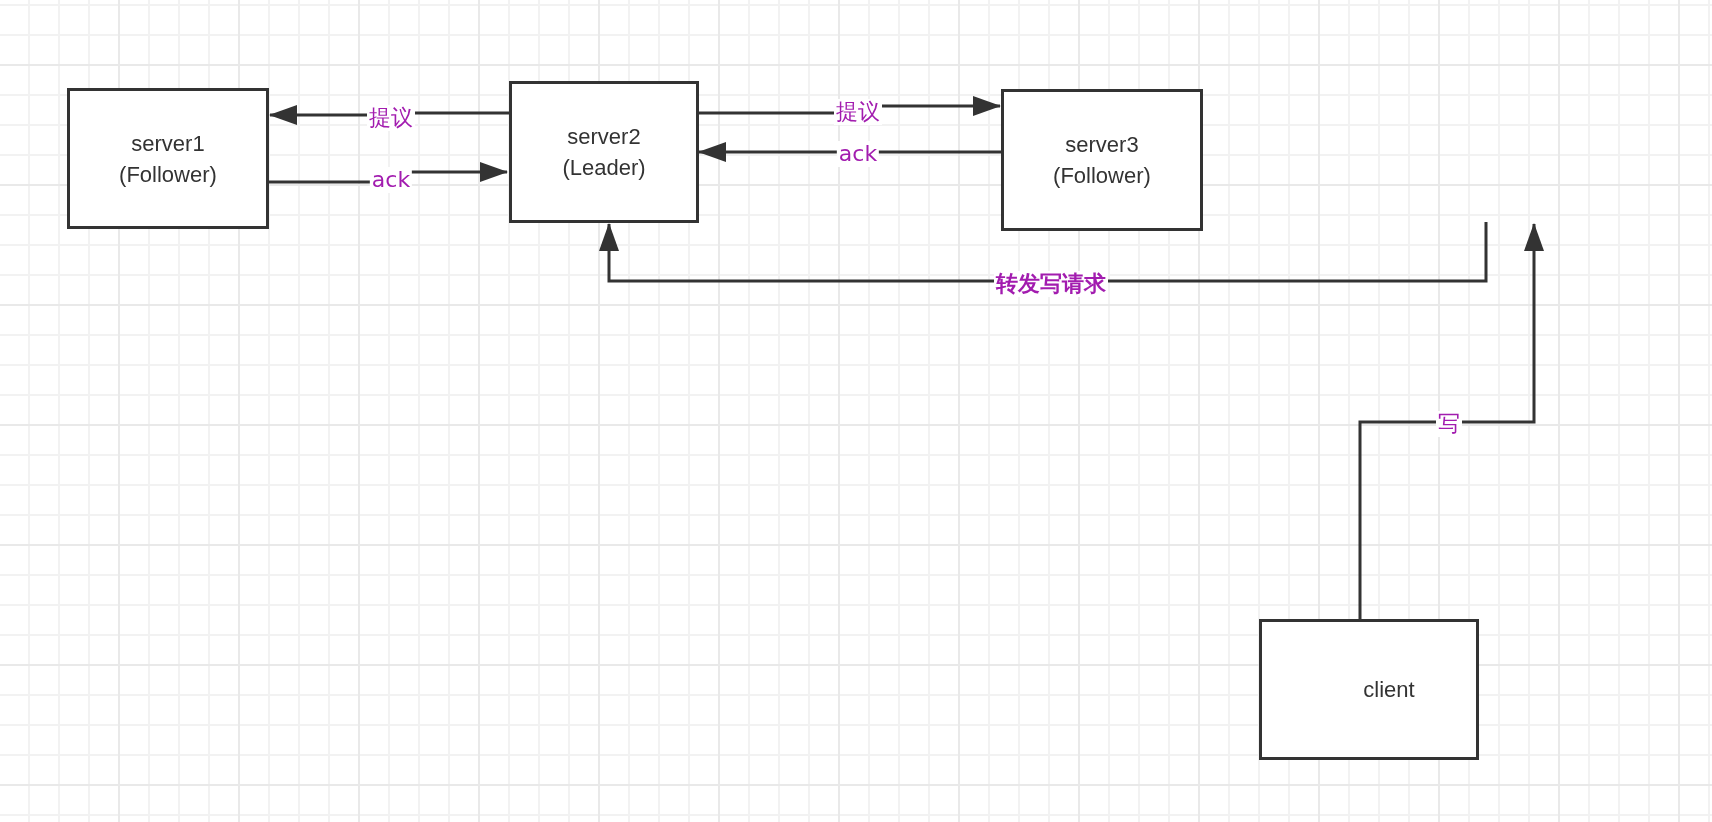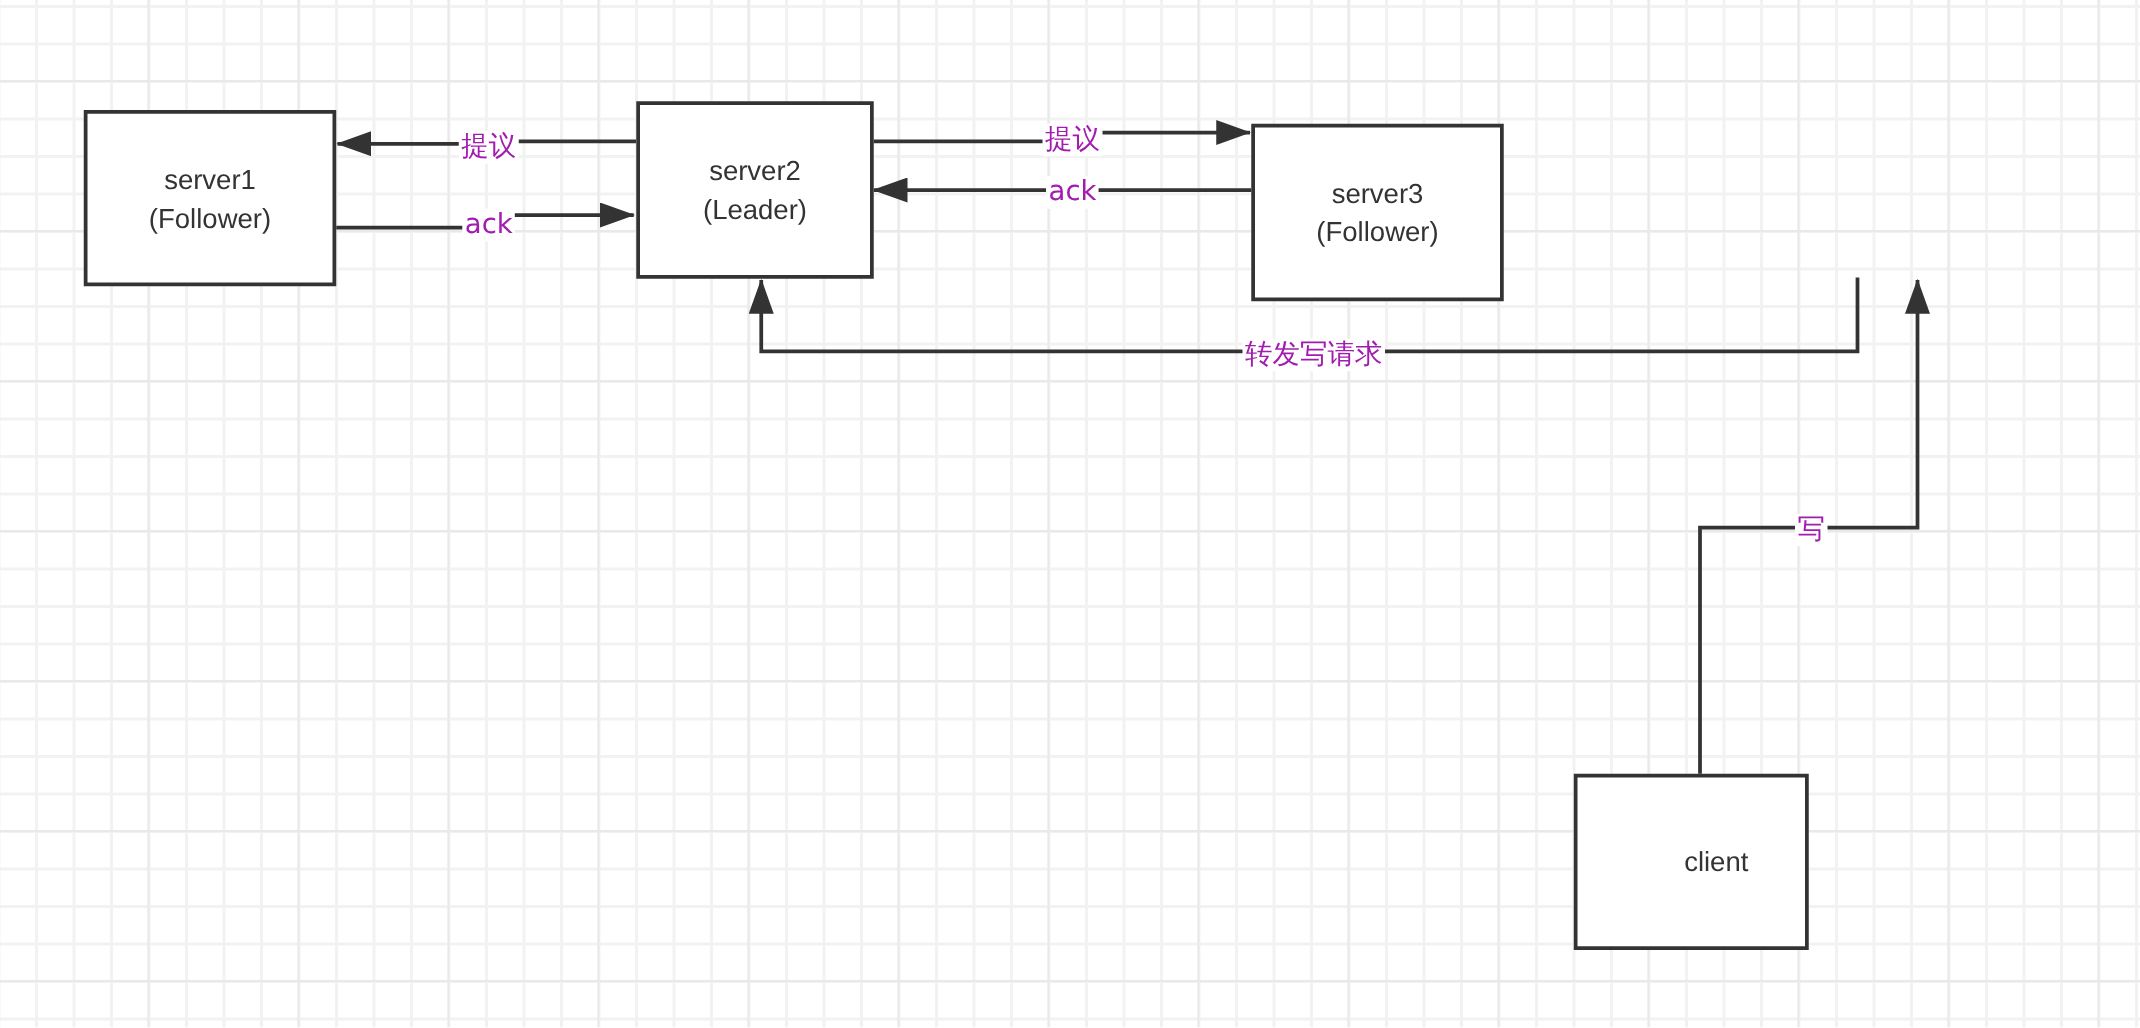--- a/index.html
+++ b/index.html
@@ -87,30 +87,30 @@
   <div class="node" style="left:67px; top:88px; width:202px; height:141px;">
     <span>server1</span>
     <span>(Follower)</span>
   </div>
 
   <div class="node" style="left:509px; top:81px; width:190px; height:142px;">
     <span>server2</span>
     <span>(Leader)</span>
   </div>
 
-  <div class="node" style="left:1001px; top:99px; width:202px; height:142px;">
+  <div class="node" style="left:1001px; top:89px; width:202px; height:142px;">
     <span>server3</span>
     <span>(Follower)</span>
   </div>
 
 
-  <div class="node" style="left:1259px; top:619px; width:188px; height:141px;padding-left:40px;">
+  <div class="node" style="left:1259px; top:619px; width:220px; height:141px;padding-left:40px;">
     <span>client</span>
   </div>
 
   <div class="edge-label" style="left:391px; top:118px;">提议</div>
   <div class="edge-label" style="left:391px; top:180px;">ack</div>
   <div class="edge-label" style="left:858px; top:112px;">提议</div>
   <div class="edge-label" style="left:858px; top:154px;">ack</div>
-  <div class="edge-label" style="left:1051px; top:284px;">转发写请求</div>
+  <div class="edge-label" style="left:1051px; top:284px;font-weight:bold;">转发写请求</div>
   <div class="edge-label" style="left:1449px; top:424px;">写</div>
 
 </div>
 
 </body></html>

